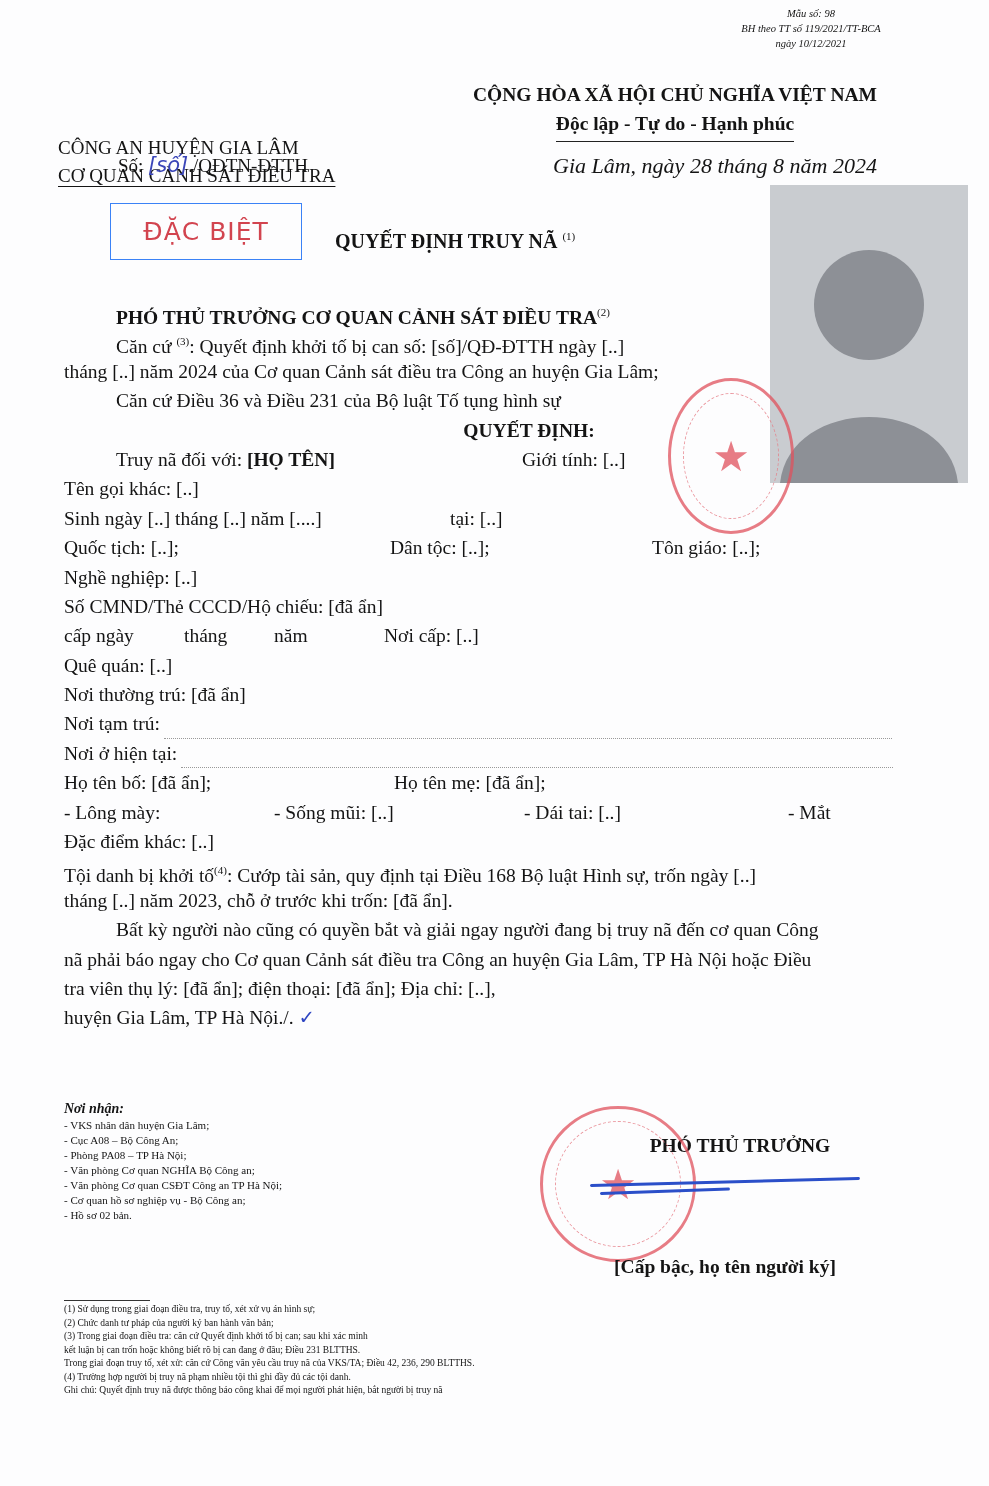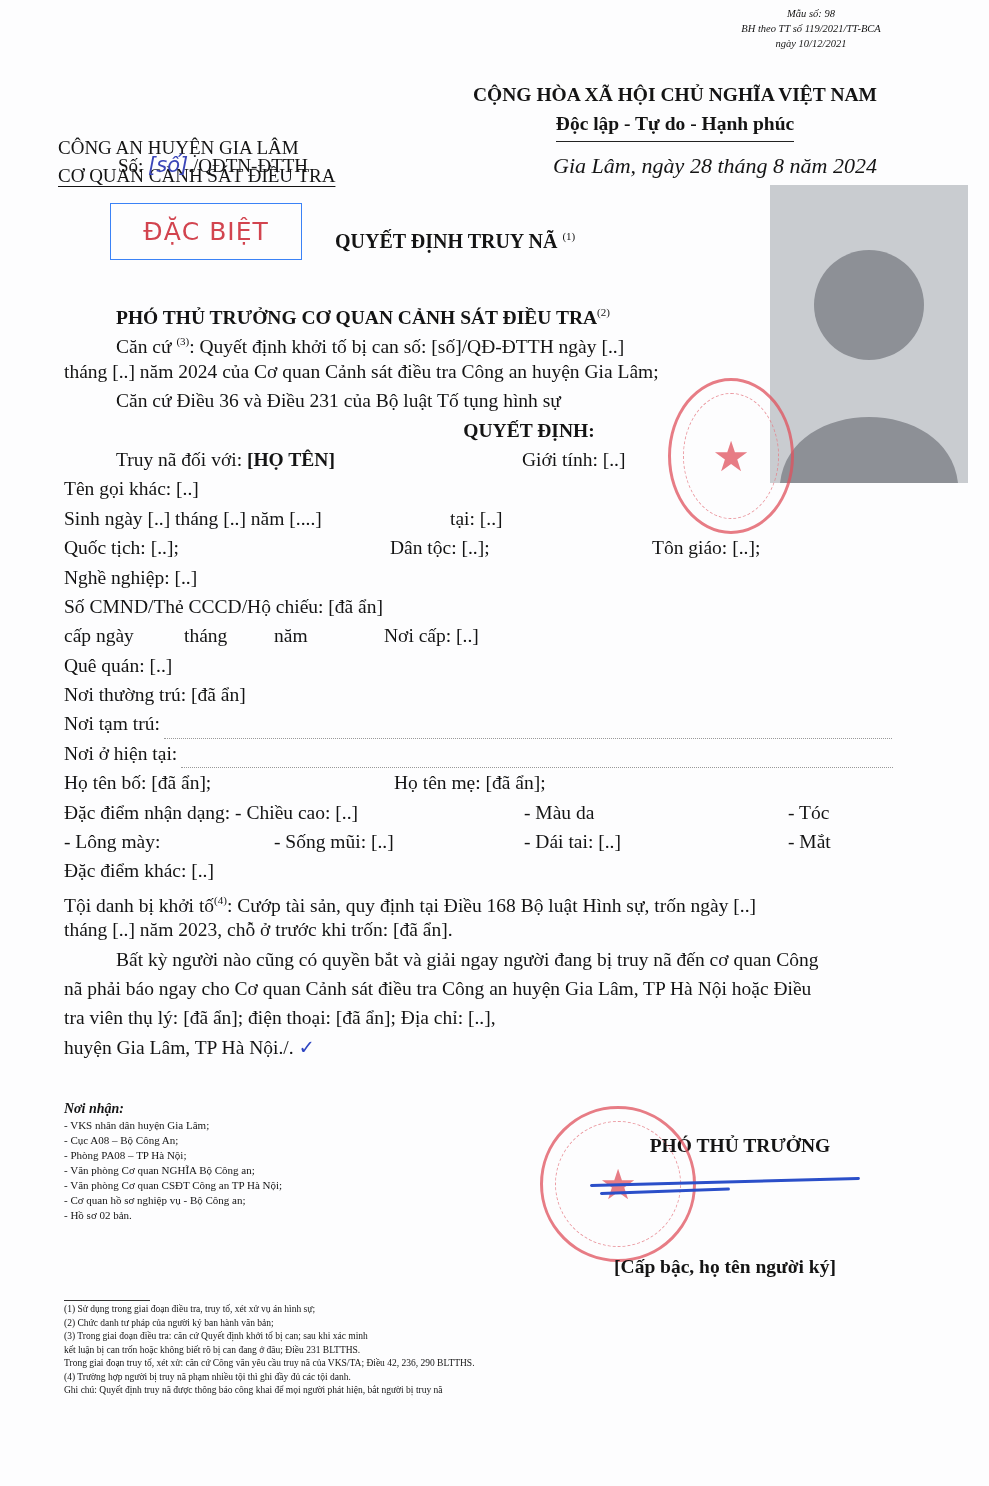--- a/index.html
+++ b/index.html
@@ -113,25 +113,20 @@
   </div>
   <div class="row">Quê quán: [..]</div>
   <div class="row">Nơi thường trú: [đã ẩn]</div>
   <div class="row"><span>Nơi tạm trú:</span><span class="dots" style="width:728px;"></span></div>
   <div class="row"><span>Nơi ở hiện tại:</span><span class="dots" style="width:712px;"></span></div>
   <div class="row">
     <span class="c" style="left:0;">Họ tên bố: [đã ẩn];</span>
     <span class="c" style="left:330px;">Họ tên mẹ: [đã ẩn];</span>
   </div>
   <div class="row">
-    <span class="c" style="left:0;">Đặc điểm nhận dạng: - Chiều cao: [..]</span>
-    <span class="c" style="left:460px;">- Màu da</span>
-    <span class="c" style="left:724px;">- Tóc</span>
-  </div>
-  <div class="row">
     <span class="c" style="left:0;">- Lông mày:</span>
     <span class="c" style="left:210px;">- Sống mũi: [..]</span>
     <span class="c" style="left:460px;">- Dái tai: [..]</span>
     <span class="c" style="left:724px;">- Mắt</span>
   </div>
   <div class="row">Đặc điểm khác: [..]</div>
   <div class="row">
     <span>Tội danh bị khởi tố</span><sup>(4)</sup><span>: Cướp tài sản, quy định tại Điều 168 Bộ luật Hình sự, trốn ngày [..]</span>
   </div>
   <div class="row">tháng [..] năm 2023, chỗ ở trước khi trốn: [đã ẩn].</div>

